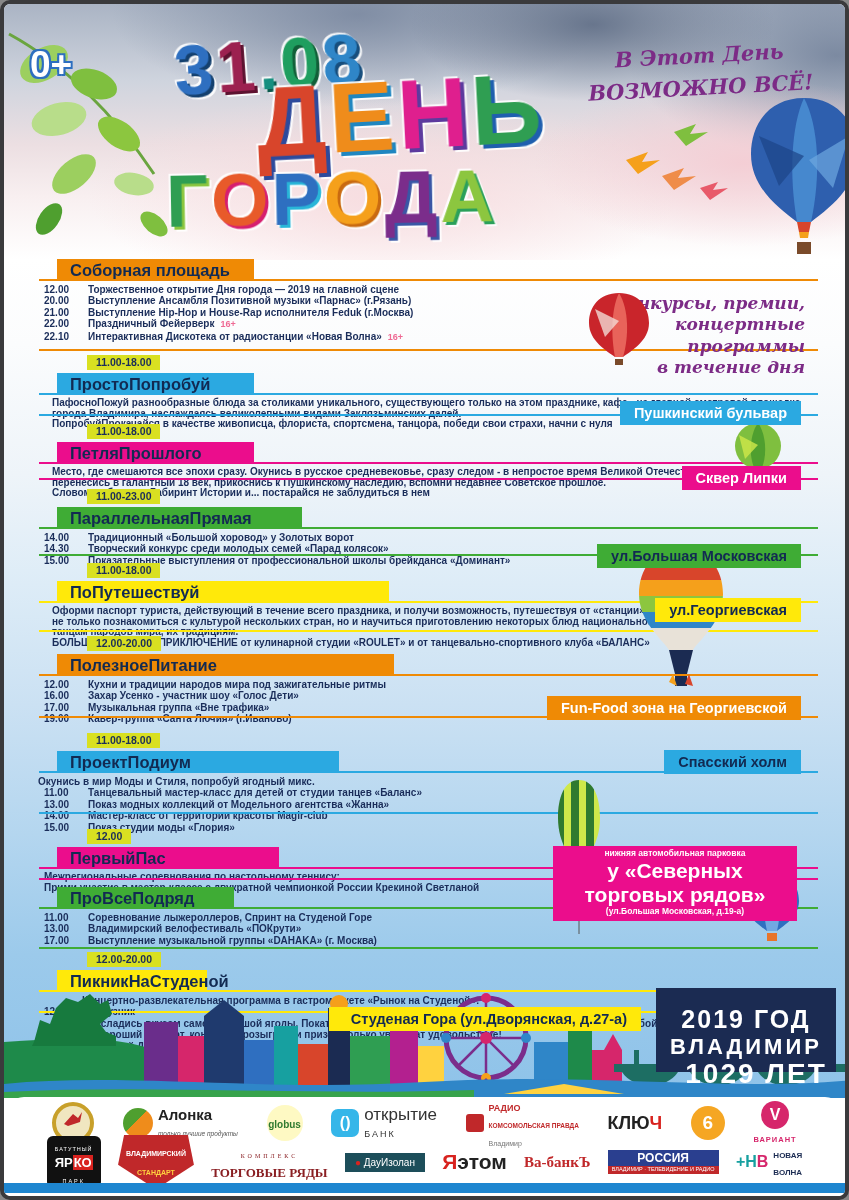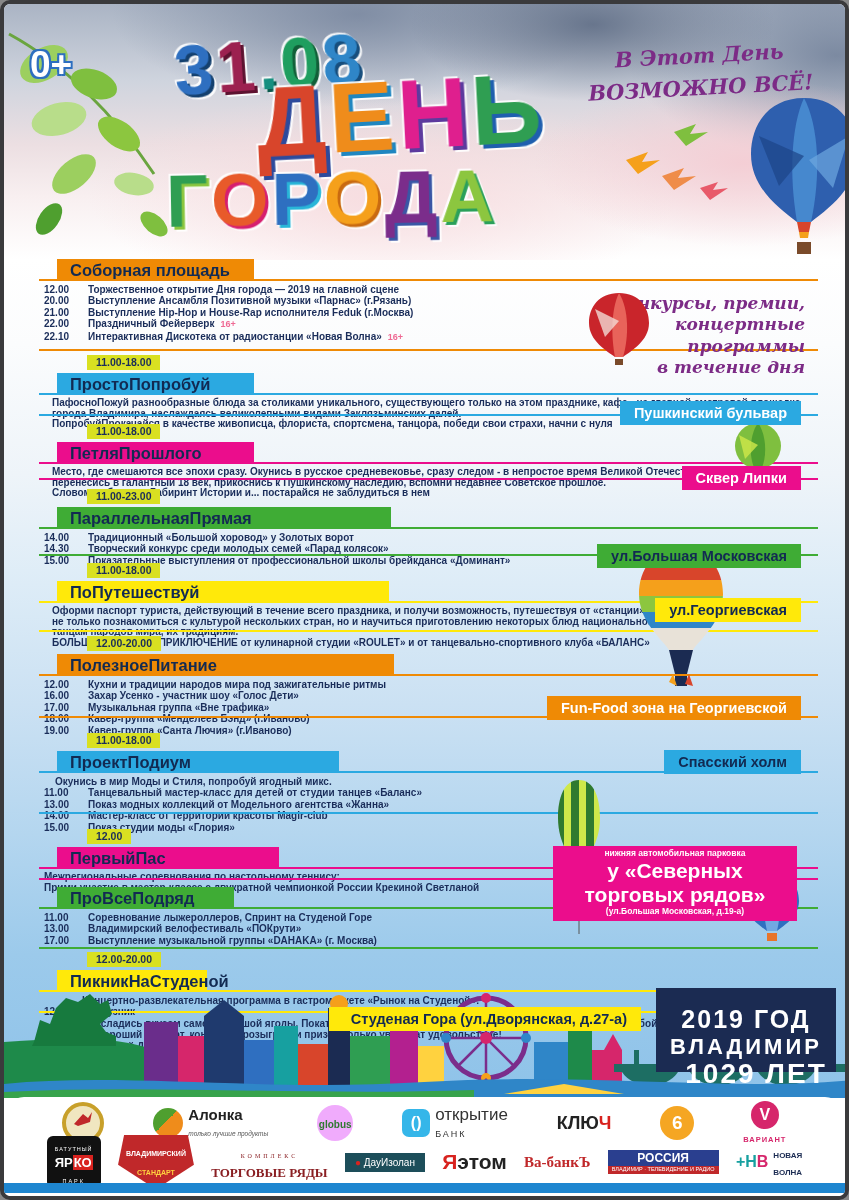--- a/index.html
+++ b/index.html
@@ -35,21 +35,21 @@
   .hdr-row{position:relative;height:22px;}
   .hdr{position:absolute;left:53px;top:0;height:22px;line-height:22px;font-size:16.5px;font-weight:bold;
     color:#122a52;padding-left:13px;box-sizing:border-box;}
   .hdr-ext{position:absolute;left:35px;right:27px;bottom:0;height:2px;}
   .rows{margin:3px 0 0 0;}
   .ev{display:grid;grid-template-columns:34px auto;column-gap:10px;padding-left:40px;
     font-size:10px;font-weight:bold;line-height:11.4px;color:#1a2d5a;}
   .ev .t{text-align:left;}
   .age{color:#ef6a94;font-size:9px;font-weight:bold;margin-left:6px;}
   .para{padding-left:48px;font-size:10px;font-weight:bold;line-height:10.6px;color:#1a2d5a;}
-  .intro{padding-left:51px;font-size:10px;font-weight:bold;line-height:11.4px;color:#1a2d5a;}
+  .intro{padding-left:34px;font-size:10px;font-weight:bold;line-height:11.4px;color:#1a2d5a;}
   .sec-line{position:absolute;left:35px;right:27px;bottom:0;height:2px;}
   .c-orange .hdr,.c-orange .hdr-ext,.c-orange .sec-line{background:#ef8a05;}
   .c-blue   .hdr,.c-blue   .hdr-ext,.c-blue   .sec-line{background:#2ba9e1;}
   .c-pink   .hdr,.c-pink   .hdr-ext,.c-pink   .sec-line{background:#eb0d8c;}
   .c-green  .hdr,.c-green  .hdr-ext,.c-green  .sec-line{background:#3fac35;}
   .c-yellow .hdr,.c-yellow .hdr-ext,.c-yellow .sec-line{background:#ffe90a;}
   .loc{position:absolute;right:44px;height:24px;line-height:24px;padding:0 14px;
     font-size:14.5px;font-weight:bold;text-align:right;white-space:nowrap;z-index:4;}
   .loc.l-blue{background:#2ba9e1;color:#fff;}
   .loc.l-blue-navy{background:#2ba9e1;color:#122a52;}
@@ -204,21 +204,21 @@
       <circle cx="25" cy="25" r="23" fill="#7fbf3f"></circle>
       <path d="M25 2 C34 14 34 38 28 48 L22 48 C16 38 16 14 25 2 Z" fill="#4f9f2f"></path>
       <path d="M6 14 L25 24 L12 38 Z" fill="#cfe84a" opacity="0.8"></path>
       <rect x="21" y="50" width="8" height="6" fill="#a03028"></rect>
     </svg>
   </div>
 
   <div class="sec c-green" style="top:482px;height:70px;">
     <div class="timetag">11.00-23.00</div>
     <div class="hdr-row">
-        <div class="hdr" style="width:334px">ПараллельнаяПрямая</div>
+        <div class="hdr" style="width:245px">ПараллельнаяПрямая</div>
         <div class="hdr-ext"></div>
       </div>
     <div class="rows">
       <div class="ev">
           <span class="t">14.00</span>
           <span>Традиционный «Большой хоровод» у Золотых ворот</span>
         </div>
       <div class="ev">
           <span class="t">14.30</span>
           <span>Творческий конкурс среди молодых семей «Парад колясок»</span>
@@ -276,24 +276,20 @@
           <span class="t">12.00</span>
           <span>Кухни  и традиции народов мира под зажигательные ритмы</span>
         </div>
       <div class="ev">
           <span class="t">16.00</span>
           <span>Захар Усенко - участник шоу «Голос Дети»</span>
         </div>
       <div class="ev">
           <span class="t">17.00</span>
           <span>Музыкальная группа «Вне трафика»</span>
-        </div>
-      <div class="ev">
-          <span class="t">18.00</span>
-          <span>Кавер-группа «Менделеев Бэнд» (г.Иваново)</span>
         </div>
       <div class="ev">
           <span class="t">19.00</span>
           <span>Кавер-группа  «Санта Лючия» (г.Иваново)</span>
         </div>
     </div>
     <div class="sec-line"></div>
     <div class="loc l-orange" style="bottom:-2px;">Fun-Food зона на Георгиевской</div>
   </div>
 
@@ -474,25 +470,29 @@
           <svg width="26" height="26" viewBox="0 0 26 26" style="margin-top:0px">
               <path d="M4 18 L13 8 L18 12 L22 6 L20 16 L8 20 Z" fill="#c0282a"></path>
             </svg>
         </span>
       </div>
       <div class="logo">
         <span class="circ" style="width:30px;height:30px;background:linear-gradient(135deg,#4f9f2f 45%,#ef8c1b 45%);"></span>
         <span style="display:inline-block;text-align:left;line-height:1;"><b style="font-size:15px;color:#222;">Алонка</b><br><i style="font-size:6.5px;color:#555;">только лучшие продукты</i></span>
       </div>
       <div class="logo">
-        <span class="circ" style="width:36px;height:36px;background:#f0abfc;line-height:36px;"><b style="font-size:10px;color:#2f7a2f;">globus</b></span>
+        <span class="circ" style="width:36px;height:36px;background:#fef9c3;line-height:36px;"><b style="font-size:10px;color:#2f7a2f;">globus</b></span>
       </div>
       <div class="logo">
         <span style="display:inline-block;width:28px;height:28px;border-radius:7px;background:#35b6e9;color:#fff;font-weight:bold;font-size:16px;text-align:center;line-height:27px;">()</span>
         <span style="display:inline-block;text-align:left;line-height:1.05;"><b style="font-size:17px;color:#333;font-weight:normal;">открытие</b><br><span style="font-size:9px;color:#333;letter-spacing:2px;">БАНК</span></span>
+      </div>
+      <div class="logo">
+        <span style="display:inline-block;width:18px;height:18px;background:#c0282a;border-radius:3px;"></span>
+        <span style="display:inline-block;text-align:left;line-height:1.1;"><b style="font-size:9px;color:#c0282a;">РАДИО</b><br><b style="font-size:6.5px;color:#c0282a;">КОМСОМОЛЬСКАЯ ПРАВДА</b><br><span style="font-size:7px;color:#777;">Владимир</span></span>
       </div>
       <div class="logo">
         <span style="font-size:18px;font-weight:bold;color:#222;"><span>КЛЮ</span><span style="color:#d8231f;">Ч</span></span>
       </div>
       <div class="logo">
         <span class="circ" style="width:34px;height:34px;background:#f5a623;color:#fff;font-weight:bold;font-size:19px;line-height:34px;">6</span>
       </div>
       <div class="logo">
         <span style="display:inline-block;text-align:center;line-height:1;">
           <span class="circ" style="width:28px;height:28px;background:#d6266b;color:#fff;font-weight:bold;font-size:16px;line-height:28px;">V</span><br>

